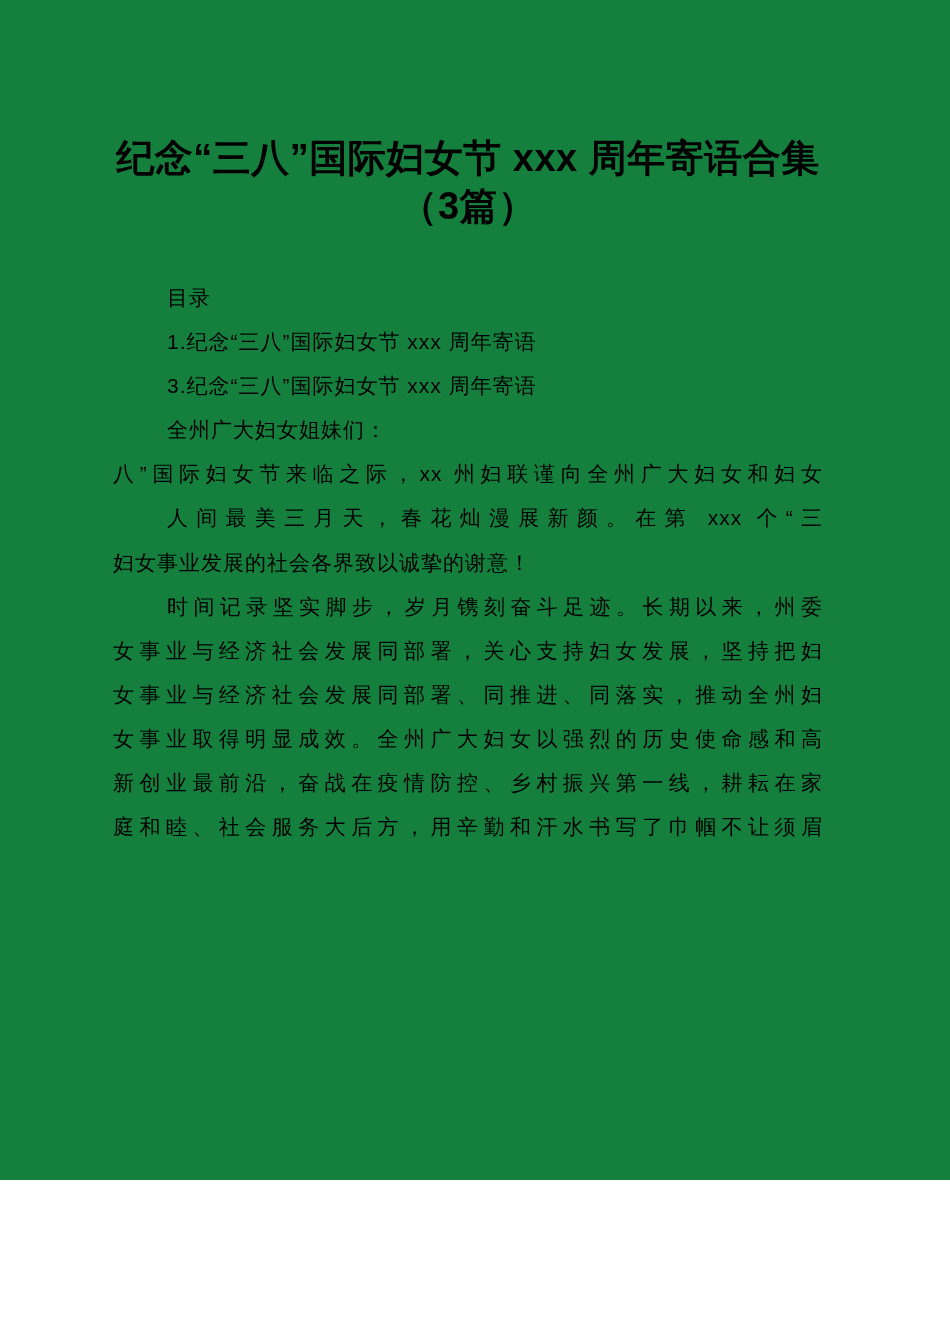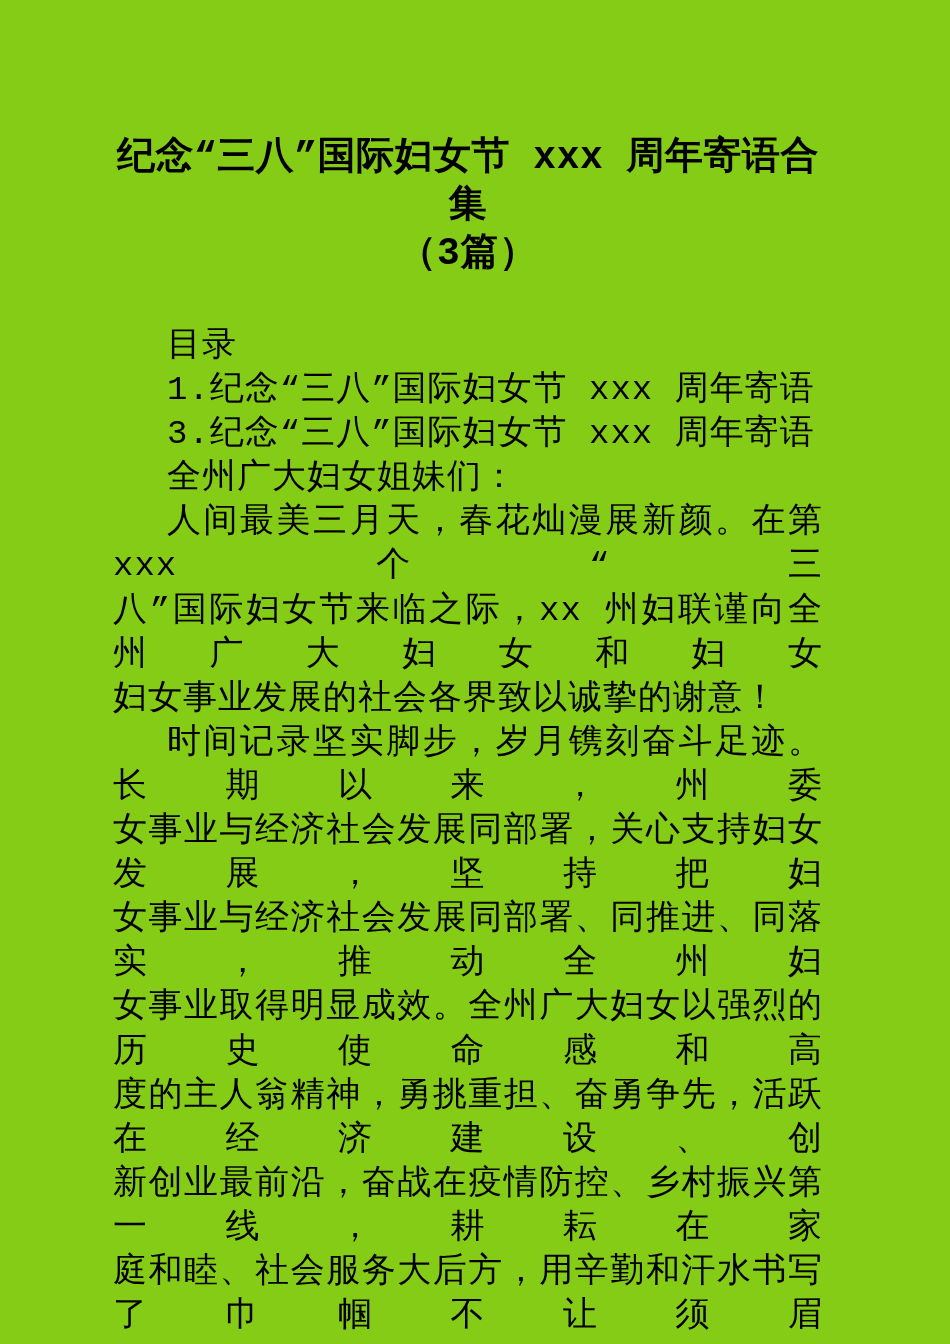--- a/index.html
+++ b/index.html
@@ -3,42 +3,42 @@
 <meta charset="utf-8">
 <style>
   html, body {
     margin: 0;
     padding: 0;
     background: #ffffff;
   }
   .page {
     position: relative;
     width: 950px;
-    height: 1344px;
-    background: #84cc16;
+    height: 1180px;
+    background: #15803d;
     overflow: hidden;
-    font-family: Liberation Mono, monospace;
+    font-family: Liberation Sans, sans-serif;
     color: #000000;
   }
   .title {
     margin: 134px 127px 0 113px;
     text-align: center;
     font-size: 38px;
     line-height: 48px;
     font-weight: bold;
     letter-spacing: 0.5px;
   }
   .title-line {
     display: block;
   }
   .body-col {
     margin: 46px 127px 0 113px;
   }
   .bline {
-    font-size: 34px;
+    font-size: 21px;
     line-height: 44.1px;
     letter-spacing: 1px;
     text-align: left;
     white-space: normal;
   }
   .bline.indent {
     text-indent: 54px;
   }
   .bline.fill {
     text-align: justify;
@@ -52,24 +52,23 @@
 <div class="page">
   <h1 class="title">
     <span class="title-line">纪念“三八”国际妇女节 xxx 周年寄语合集</span>
     <span class="title-line">（3篇）</span>
   </h1>
   <div class="body-col" id="body-container">
       <div class="bline indent">目录</div>
       <div class="bline indent">1.纪念“三八”国际妇女节 xxx 周年寄语</div>
       <div class="bline indent">3.纪念“三八”国际妇女节 xxx 周年寄语</div>
       <div class="bline indent">全州广大妇女姐妹们：</div>
+      <div class="bline fill">八”国际妇女节来临之际，xx 州妇联谨向全州广大妇女和妇女</div>
       <div class="bline indent fill">人间最美三月天，春花灿漫展新颜。在第 xxx 个“三</div>
-      <div class="bline fill">八”国际妇女节来临之际，xx 州妇联谨向全州广大妇女和妇女</div>
       <div class="bline">妇女事业发展的社会各界致以诚挚的谢意！</div>
       <div class="bline indent fill">时间记录坚实脚步，岁月镌刻奋斗足迹。长期以来，州委</div>
       <div class="bline fill">女事业与经济社会发展同部署，关心支持妇女发展，坚持把妇</div>
       <div class="bline fill">女事业与经济社会发展同部署、同推进、同落实，推动全州妇</div>
       <div class="bline fill">女事业取得明显成效。全州广大妇女以强烈的历史使命感和高</div>
-      <div class="bline fill">度的主人翁精神，勇挑重担、奋勇争先，活跃在经济建设、创</div>
       <div class="bline fill">新创业最前沿，奋战在疫情防控、乡村振兴第一线，耕耘在家</div>
       <div class="bline fill">庭和睦、社会服务大后方，用辛勤和汗水书写了巾帼不让须眉</div>
     </div>
 </div>
 
 </body></html>

